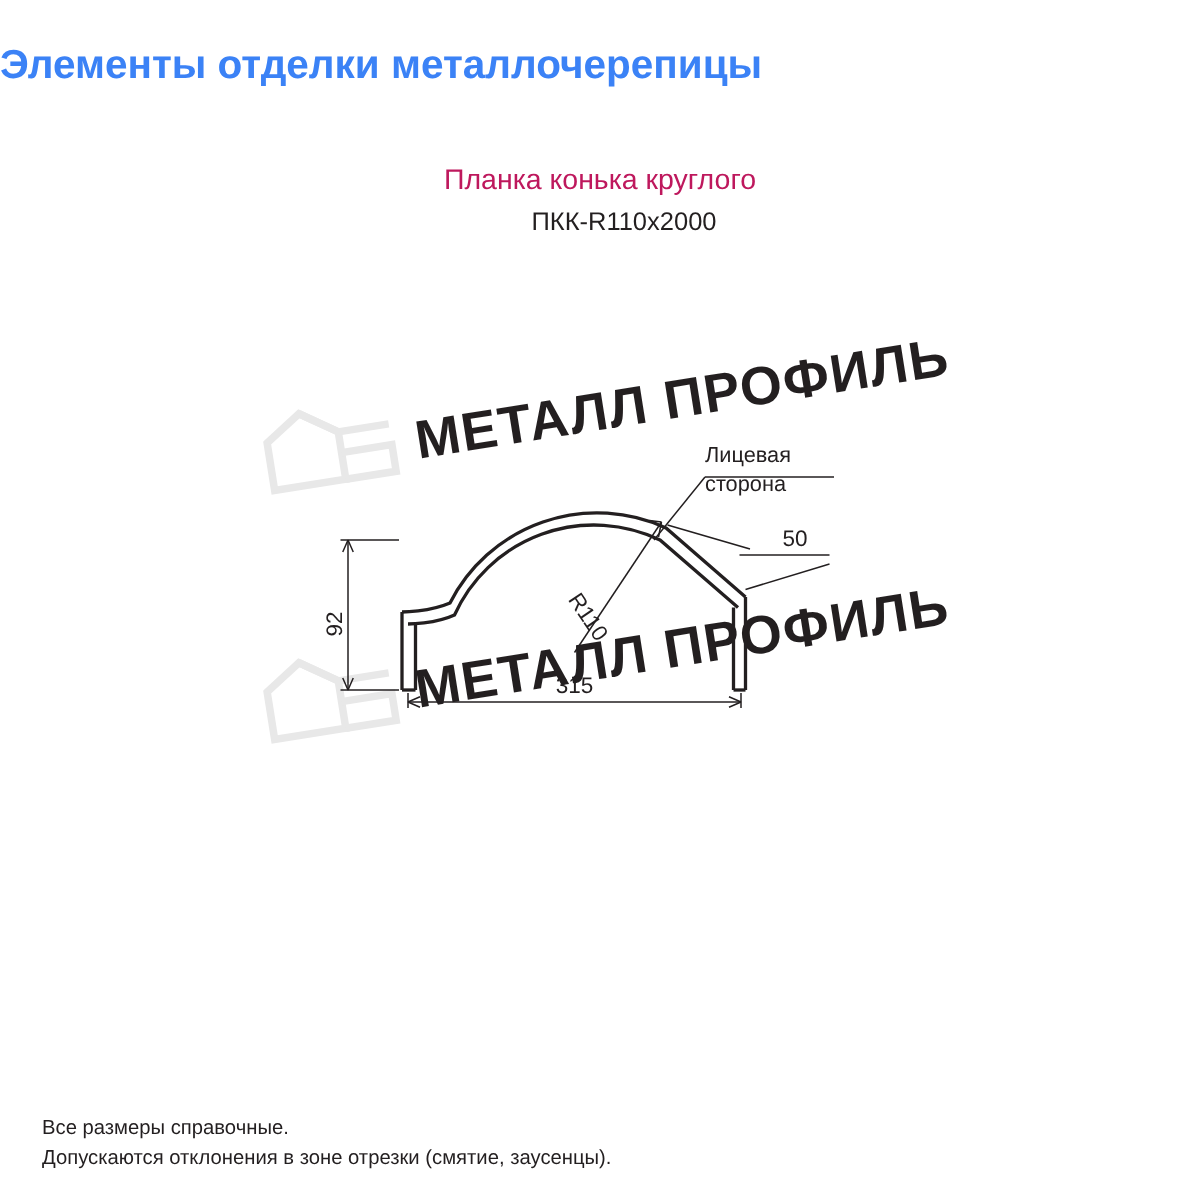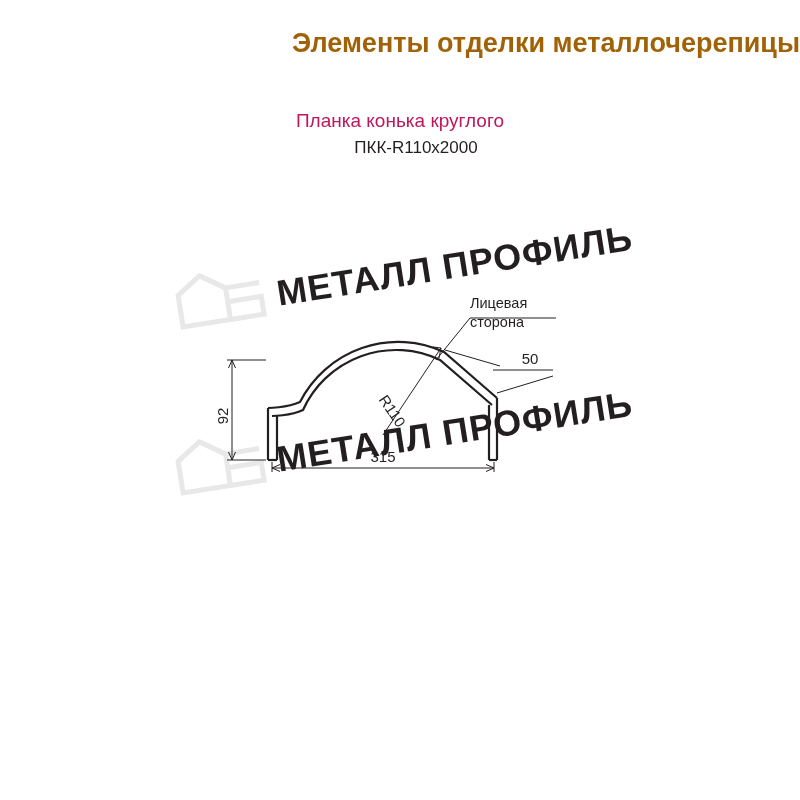--- a/index.html
+++ b/index.html
@@ -17,25 +17,25 @@
   }
   .page {
     position: absolute;
     inset: 0;
   }
   .title {
     position: absolute;
     top: 28px;
     left: 0;
     width: 800px;
-    text-align: right;
+    text-align: left;
     font-size: 27px;
     font-weight: bold;
     letter-spacing: 0px;
-    color: #a16207;
+    color: #3b82f6;
   }
   .subtitle {
     position: absolute;
     top: 110px;
     left: 0;
     width: 800px;
     text-align: center;
     font-size: 19px;
     color: #be185d;
   }
@@ -172,14 +172,18 @@
         <path d="M494 272 L 494 282"></path>
         <path d="M272 278 L 494 278"></path>
         <path d="M272 278 l 8 -3.5 M272 278 l 8 3.5"></path>
         <path d="M494 278 l -8 -3.5 M494 278 l -8 3.5"></path>
       </g>
       <text x="383" y="272" font-size="15" text-anchor="middle">315</text>
 
     </svg>
   </div>
 
+  <div class="footer">
+    <div>Все размеры справочные.</div>
+    <div>Допускаются отклонения в зоне отрезки (смятие, заусенцы).</div>
+  </div>
 
 </div>
 
 </body></html>

